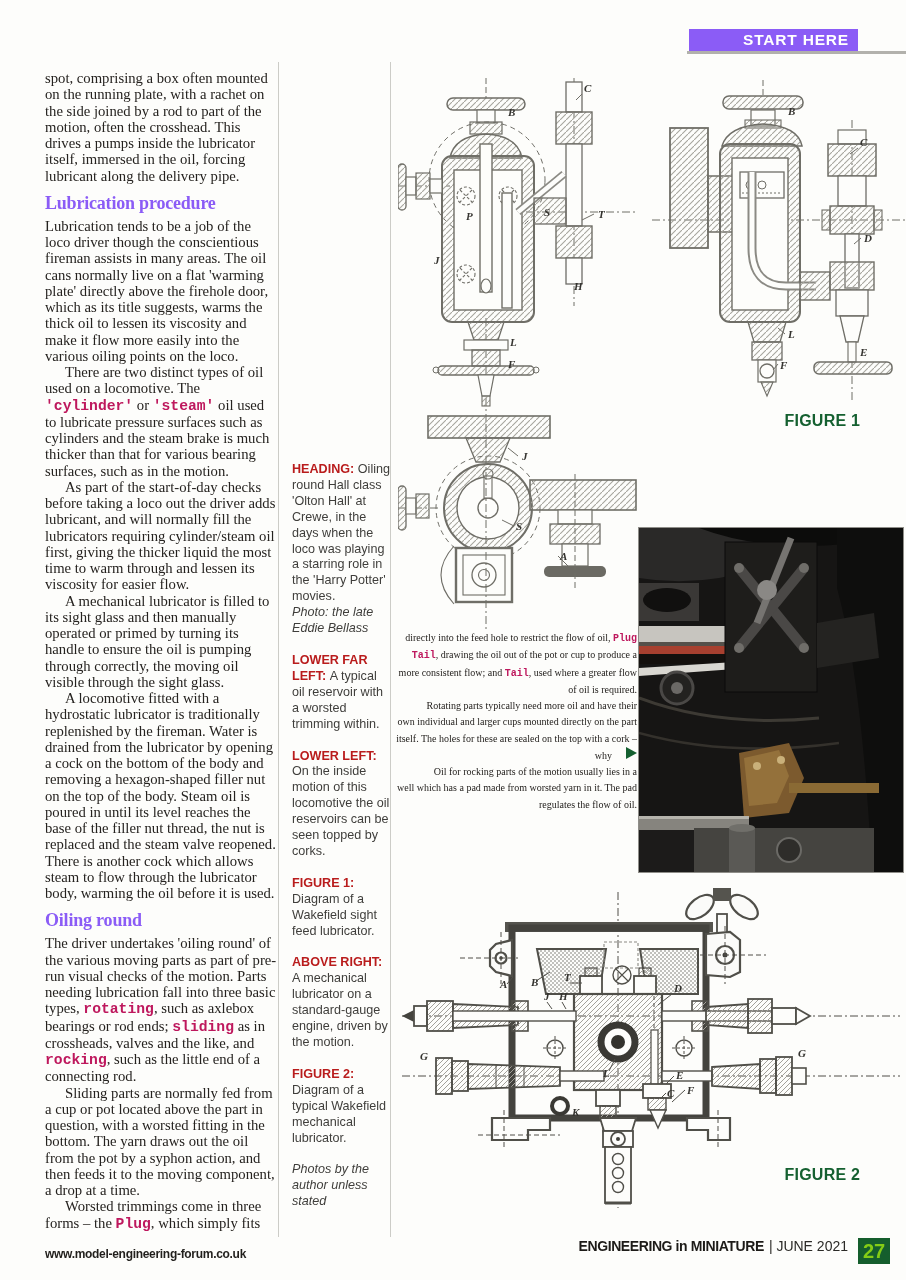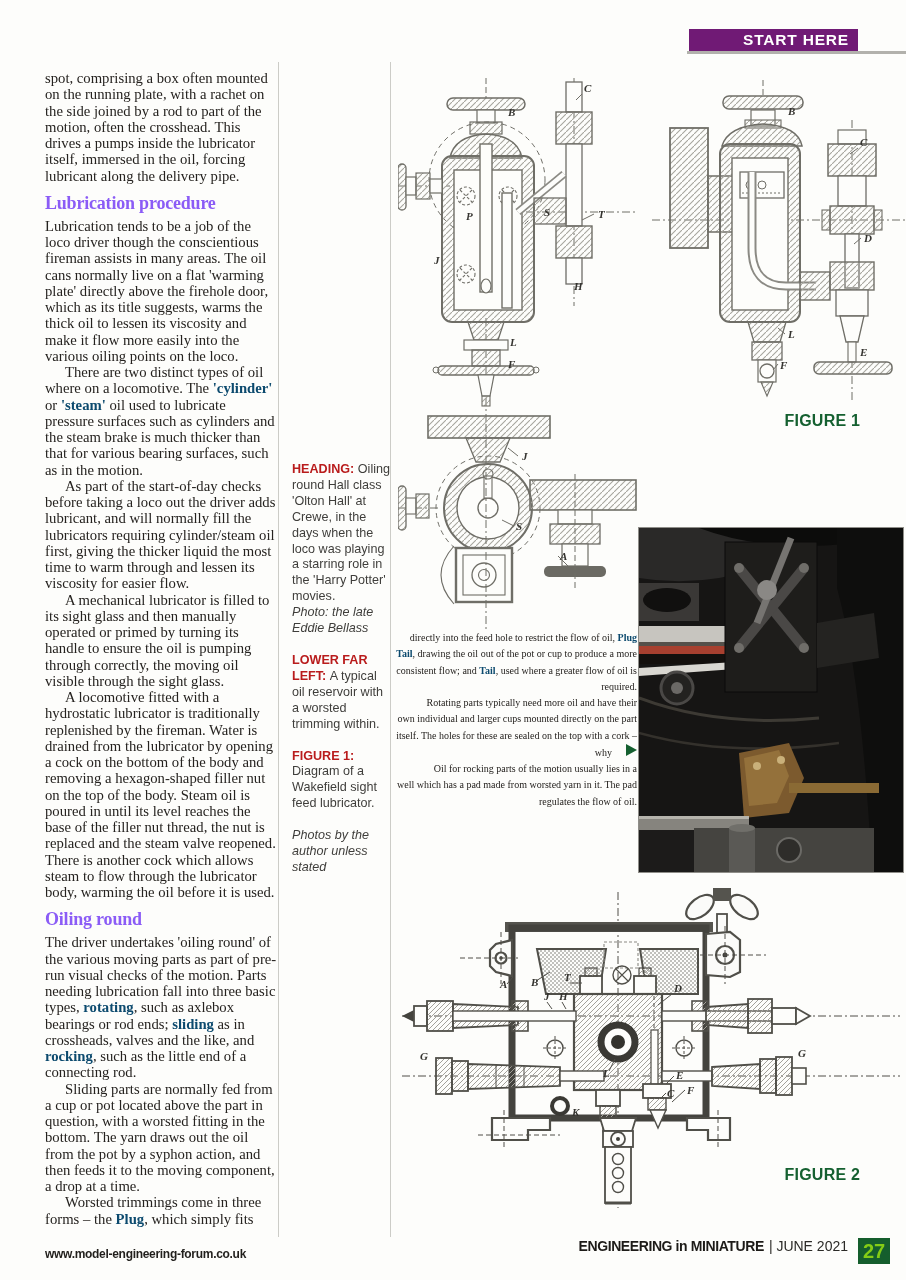--- a/index.html
+++ b/index.html
@@ -1,29 +1,29 @@
 <!DOCTYPE html>
 <html><head>
 <meta charset="utf-8">
 <style>
   html,body{margin:0;padding:0;background:#ffffff;}
   .page{position:relative;width:906px;height:1280px;background:#fdfdfb;overflow:hidden;
         font-family:"Liberation Serif","DejaVu Serif",serif;color:#25221f;}
-  .start-here{position:absolute;left:689px;top:29px;width:169px;height:22px;background:#701a75;
+  .start-here{position:absolute;left:689px;top:29px;width:169px;height:22px;background:#8b5cf6;
         color:#fff;font-family:"Liberation Sans","DejaVu Sans",sans-serif;font-weight:bold;
         font-size:15.5px;letter-spacing:.8px;text-align:right;line-height:22px;padding-right:9px;
         box-sizing:border-box;}
   .top-rule{position:absolute;left:687px;top:51px;right:0;height:3px;background:#b2b1ac;}
   .vrule{position:absolute;top:62px;height:1175px;width:1px;background:#ccccc7;}
   .v1{left:278px}.v2{left:390px}
   .left-column{position:absolute;left:45px;top:70px;width:233px;font-size:14.7px;line-height:16.25px;}
   .mid-column{position:absolute;left:396px;top:630px;width:241px;font-size:10px;line-height:16.25px;text-align:right;}
   .body-p{margin:0;}
   .ind{text-indent:20px;}
-  .gw{color:#0c4a6e;font-weight:bold;}
+  .gw{color:#be185d;font-weight:bold;font-family:Liberation Mono, monospace;}
   .section-heading{font-family:Liberation Serif, serif;color:#8b5cf6;
         font-size:18px;line-height:24px;margin:7px 0 3px;font-weight:bold;letter-spacing:-0.2px;}
   .caption-column{position:absolute;left:292px;top:462px;width:98px;
         font-family:"Liberation Sans","DejaVu Sans",sans-serif;font-size:12.6px;line-height:15.9px;color:#3f3e3b;}
   .caption-block{margin:0 0 16px;}
   .cap-label{color:#b91c1c;font-weight:bold;}
   .cap-credit{font-style:italic;}
   .cap-note{font-style:italic;}
   .arrow-icon{display:inline-block;width:0;height:0;border-left:11px solid #156030;
         border-top:6.5px solid transparent;border-bottom:6.5px solid transparent;margin-left:14px;}
@@ -57,33 +57,36 @@
   </div>
   <div class="top-rule"></div>
 
   <div class="vrule v1"></div>
   <div class="vrule v2"></div>
 
   <div class="left-column">
       <p class="body-p"><span>spot, comprising a box often mounted on the running plate, with a rachet on the side joined by a rod to part of the motion, often the crosshead. This drives a pumps inside the lubricator itself, immersed in the oil, forcing lubricant along the delivery pipe.</span></p>
       <h2 class="section-heading">Lubrication procedure</h2>
       <p class="body-p"><span>Lubrication tends to be a job of the loco driver though the conscientious fireman assists in many areas. The oil cans normally live on a flat 'warming plate' directly above the firehole door, which as its title suggests, warms the thick oil to lessen its viscosity and make it flow more easily into the various oiling points on the loco.</span></p>
-      <p class="body-p ind"><span>There are two distinct types of oil where on a locomotive. The </span><span class="gw">'cylinder'</span><span> or </span><span class="gw">'steam'</span><span> oil used to lubricate pressure surfaces such as cylinders and the steam brake is much thicker than that for various bearing surfaces, such as in the motion.</span></p>
+      <p class="body-p ind"><span>There are two distinct types of oil used on a locomotive. The </span><span class="gw">'cylinder'</span><span> or </span><span class="gw">'steam'</span><span> oil used to lubricate pressure surfaces such as cylinders and the steam brake is much thicker than that for various bearing surfaces, such as in the motion.</span></p>
       <p class="body-p ind"><span>As part of the start-of-day checks before taking a loco out the driver adds lubricant, and will normally fill the lubricators requiring cylinder/steam oil first, giving the thicker liquid the most time to warm through and lessen its viscosity for easier flow.</span></p>
       <p class="body-p ind"><span>A mechanical lubricator is filled to its sight glass and then manually operated or primed by turning its handle to ensure the oil is pumping through correctly, the moving oil visible through the sight glass.</span></p>
       <p class="body-p ind"><span>A locomotive fitted with a hydrostatic lubricator is traditionally replenished by the fireman. Water is drained from the lubricator by opening a cock on the bottom of the body and removing a hexagon-shaped filler nut on the top of the body. Steam oil is poured in until its level reaches the base of the filler nut thread, the nut is replaced and the steam valve reopened. There is another cock which allows steam to flow through the lubricator body, warming the oil before it is used.</span></p>
       <h2 class="section-heading">Oiling round</h2>
       <p class="body-p"><span>The driver undertakes 'oiling round' of the various moving parts as part of pre-run visual checks of the motion. Parts needing lubrication fall into three basic types, </span><span class="gw">rotating</span><span>, such as axlebox bearings or rod ends; </span><span class="gw">sliding</span><span> as in crossheads, valves and the like, and </span><span class="gw">rocking</span><span>, such as the little end of a connecting rod.</span></p>
       <p class="body-p ind"><span>Sliding parts are normally fed from a cup or pot located above the part in question, with a worsted fitting in the bottom. The yarn draws out the oil from the pot by a syphon action, and then feeds it to the moving component, a drop at a time.</span></p>
       <p class="body-p ind"><span>Worsted trimmings come in three forms – the </span><span class="gw">Plug</span><span>, which simply fits</span></p>
     </div>
   <div class="caption-column">
       <div class="caption-block"><span class="cap-label">HEADING: </span><span>Oiling round Hall class 'Olton Hall' at Crewe, in the days when the loco was playing a starring role in the 'Harry Potter' movies.</span><div class="cap-credit">Photo: the late Eddie Bellass</div></div>
       <div class="caption-block"><span class="cap-label">LOWER FAR LEFT: </span><span>A typical oil reservoir with a worsted trimming within.</span></div>
+      <div class="caption-block"><span class="cap-label">LOWER LEFT: </span><span>On the inside motion of this locomotive the oil reservoirs can be seen topped by corks.</span></div>
       <div class="caption-block"><span class="cap-label">FIGURE 1: </span><span>Diagram of a Wakefield sight feed lubricator.</span></div>
+      <div class="caption-block"><span class="cap-label">ABOVE RIGHT: </span><span>A mechanical lubricator on a standard-gauge engine, driven by the motion.</span></div>
+      <div class="caption-block"><span class="cap-label">FIGURE 2: </span><span>Diagram of a typical Wakefield mechanical lubricator.</span></div>
       <div class="caption-block"><span class="cap-note">Photos by the author unless stated</span></div>
     </div>
   <div class="mid-column">
       <p class="body-p"><span>directly into the feed hole to restrict the flow of oil, </span><span class="gw">Plug Tail</span><span>, drawing the oil out of the pot or cup to produce a more consistent flow; and </span><span class="gw">Tail</span><span>, used where a greater flow of oil is required.</span></p>
       <p class="body-p ind"><span>Rotating parts typically need more oil and have their own individual and larger cups mounted directly on the part itself. The holes for these are sealed on the top with a cork – why</span><span class="arrow-icon"></span></p>
       <p class="body-p ind"><span>Oil for rocking parts of the motion usually lies in a well which has a pad made from worsted yarn in it. The pad regulates the flow of oil.</span></p>
     </div>
 
   <svg class="fig-svg fig1-left" viewBox="0 0 240 554" xmlns="http://www.w3.org/2000/svg">
     <defs>

